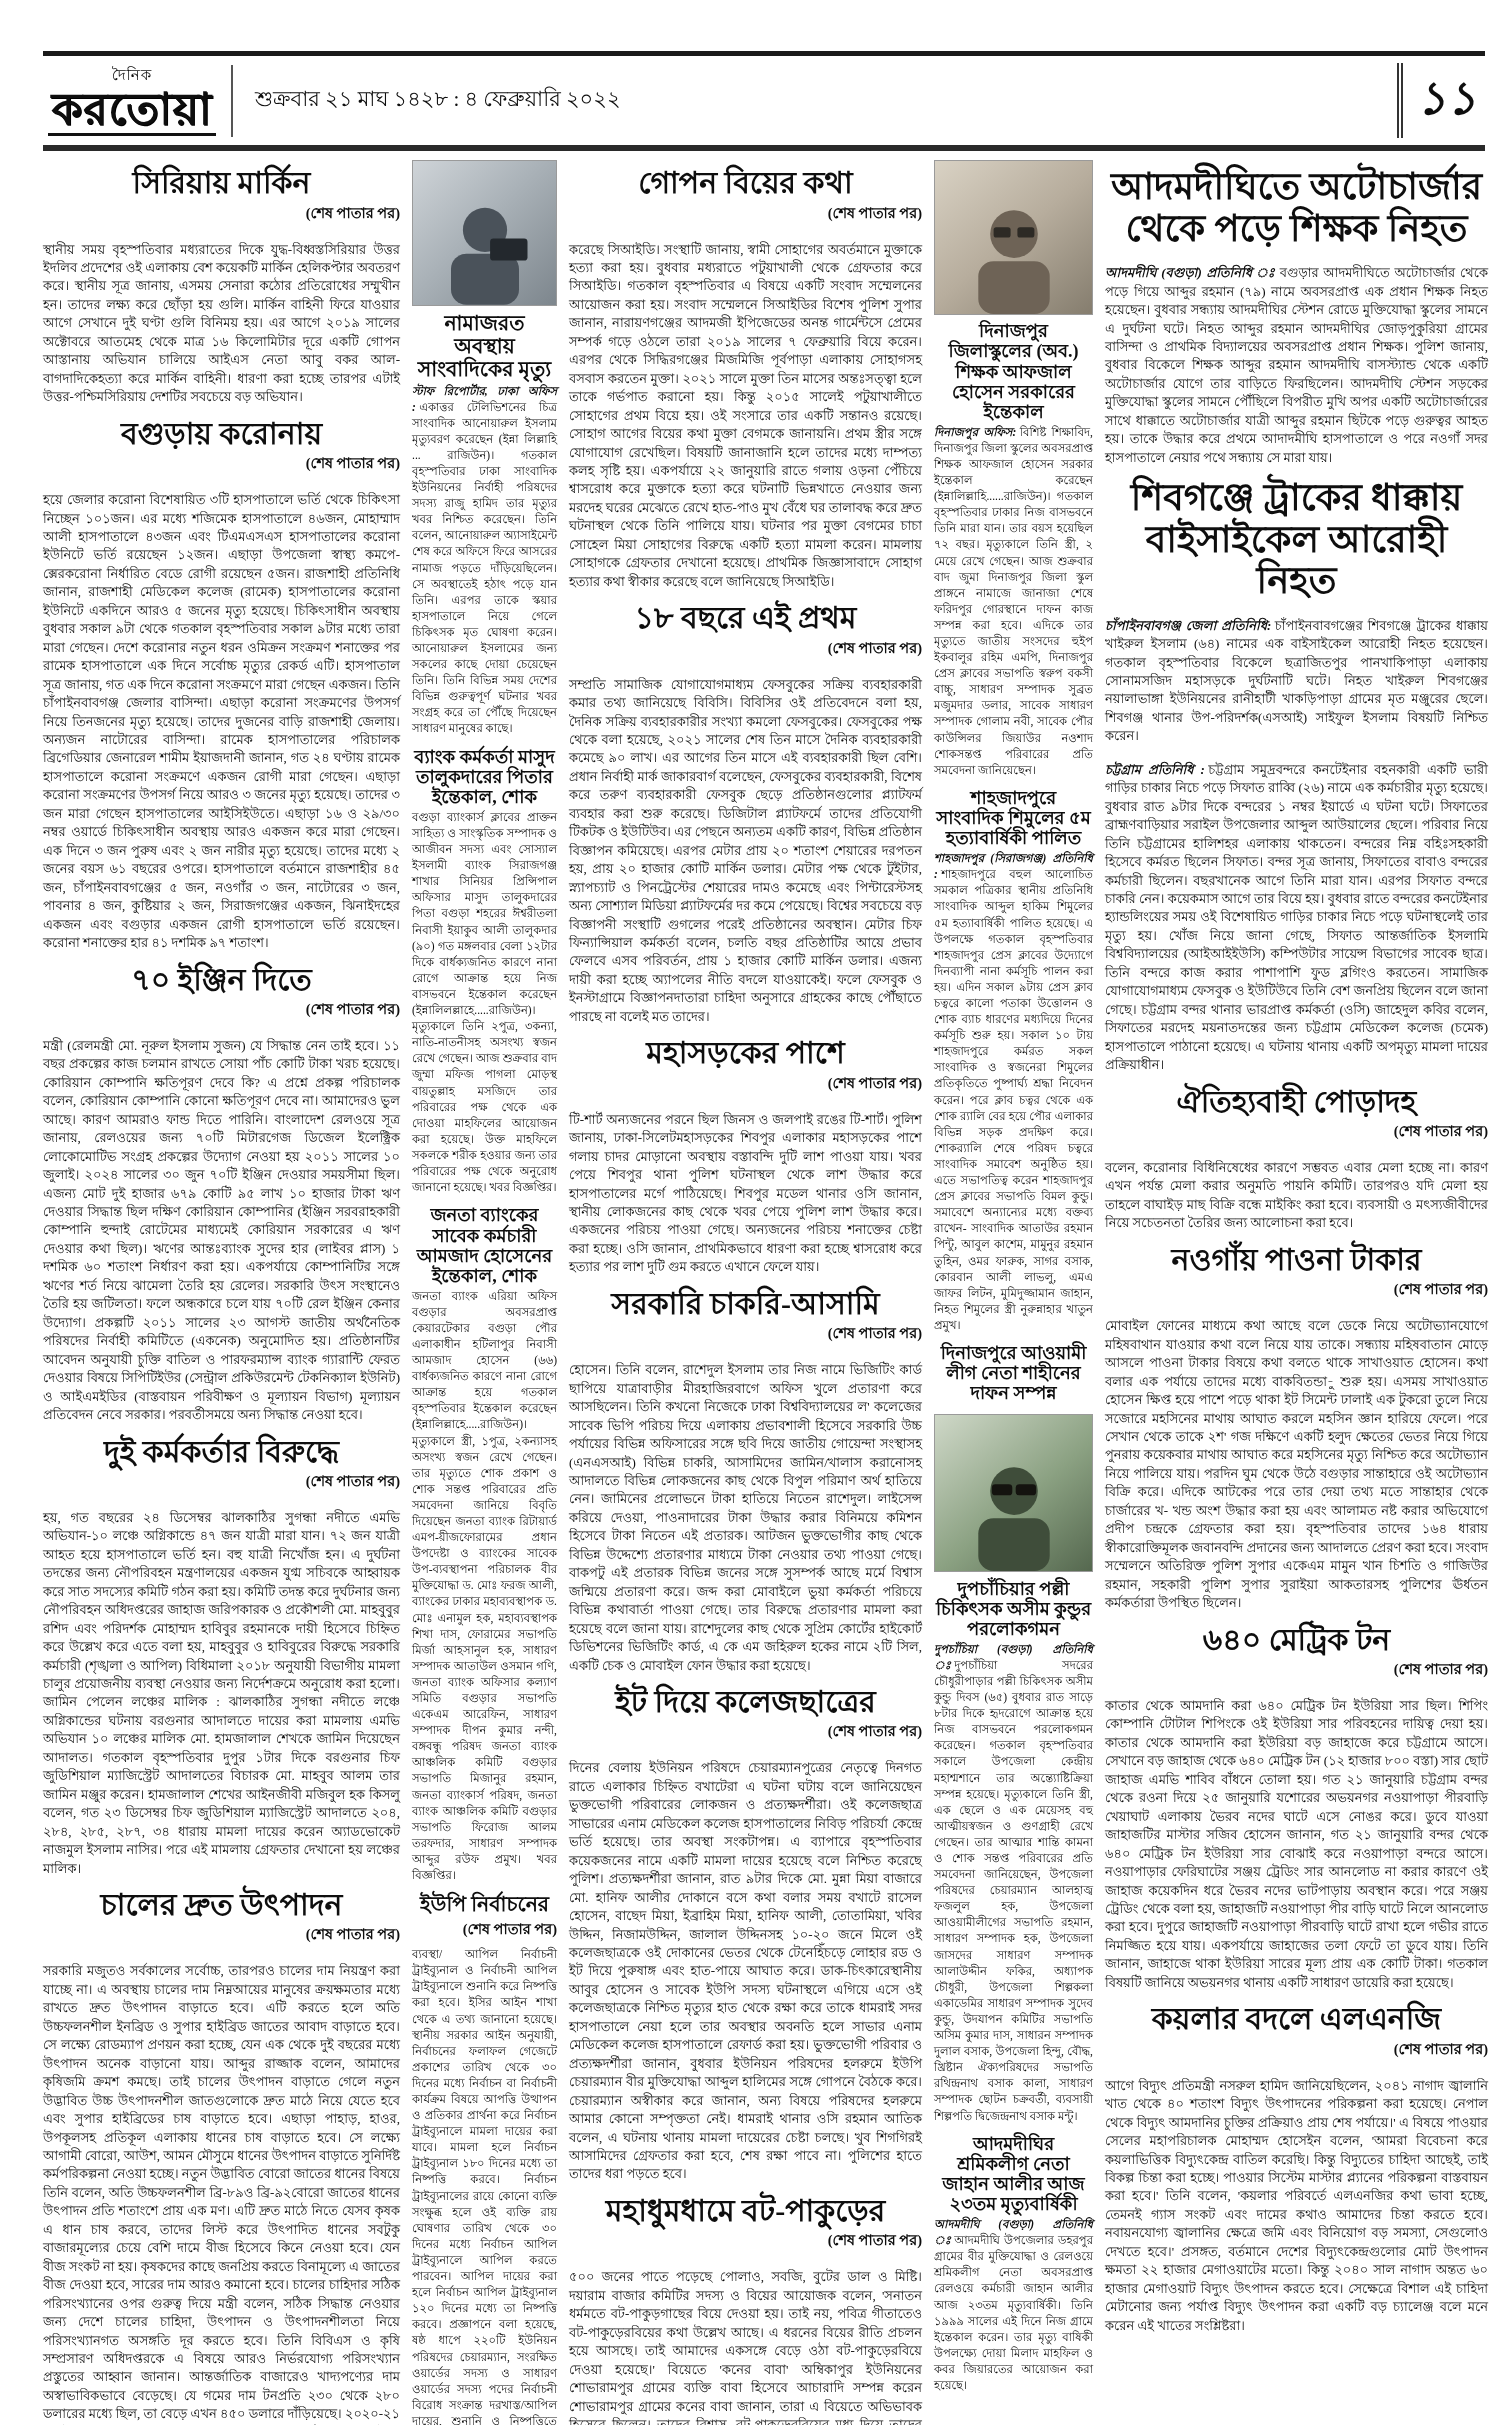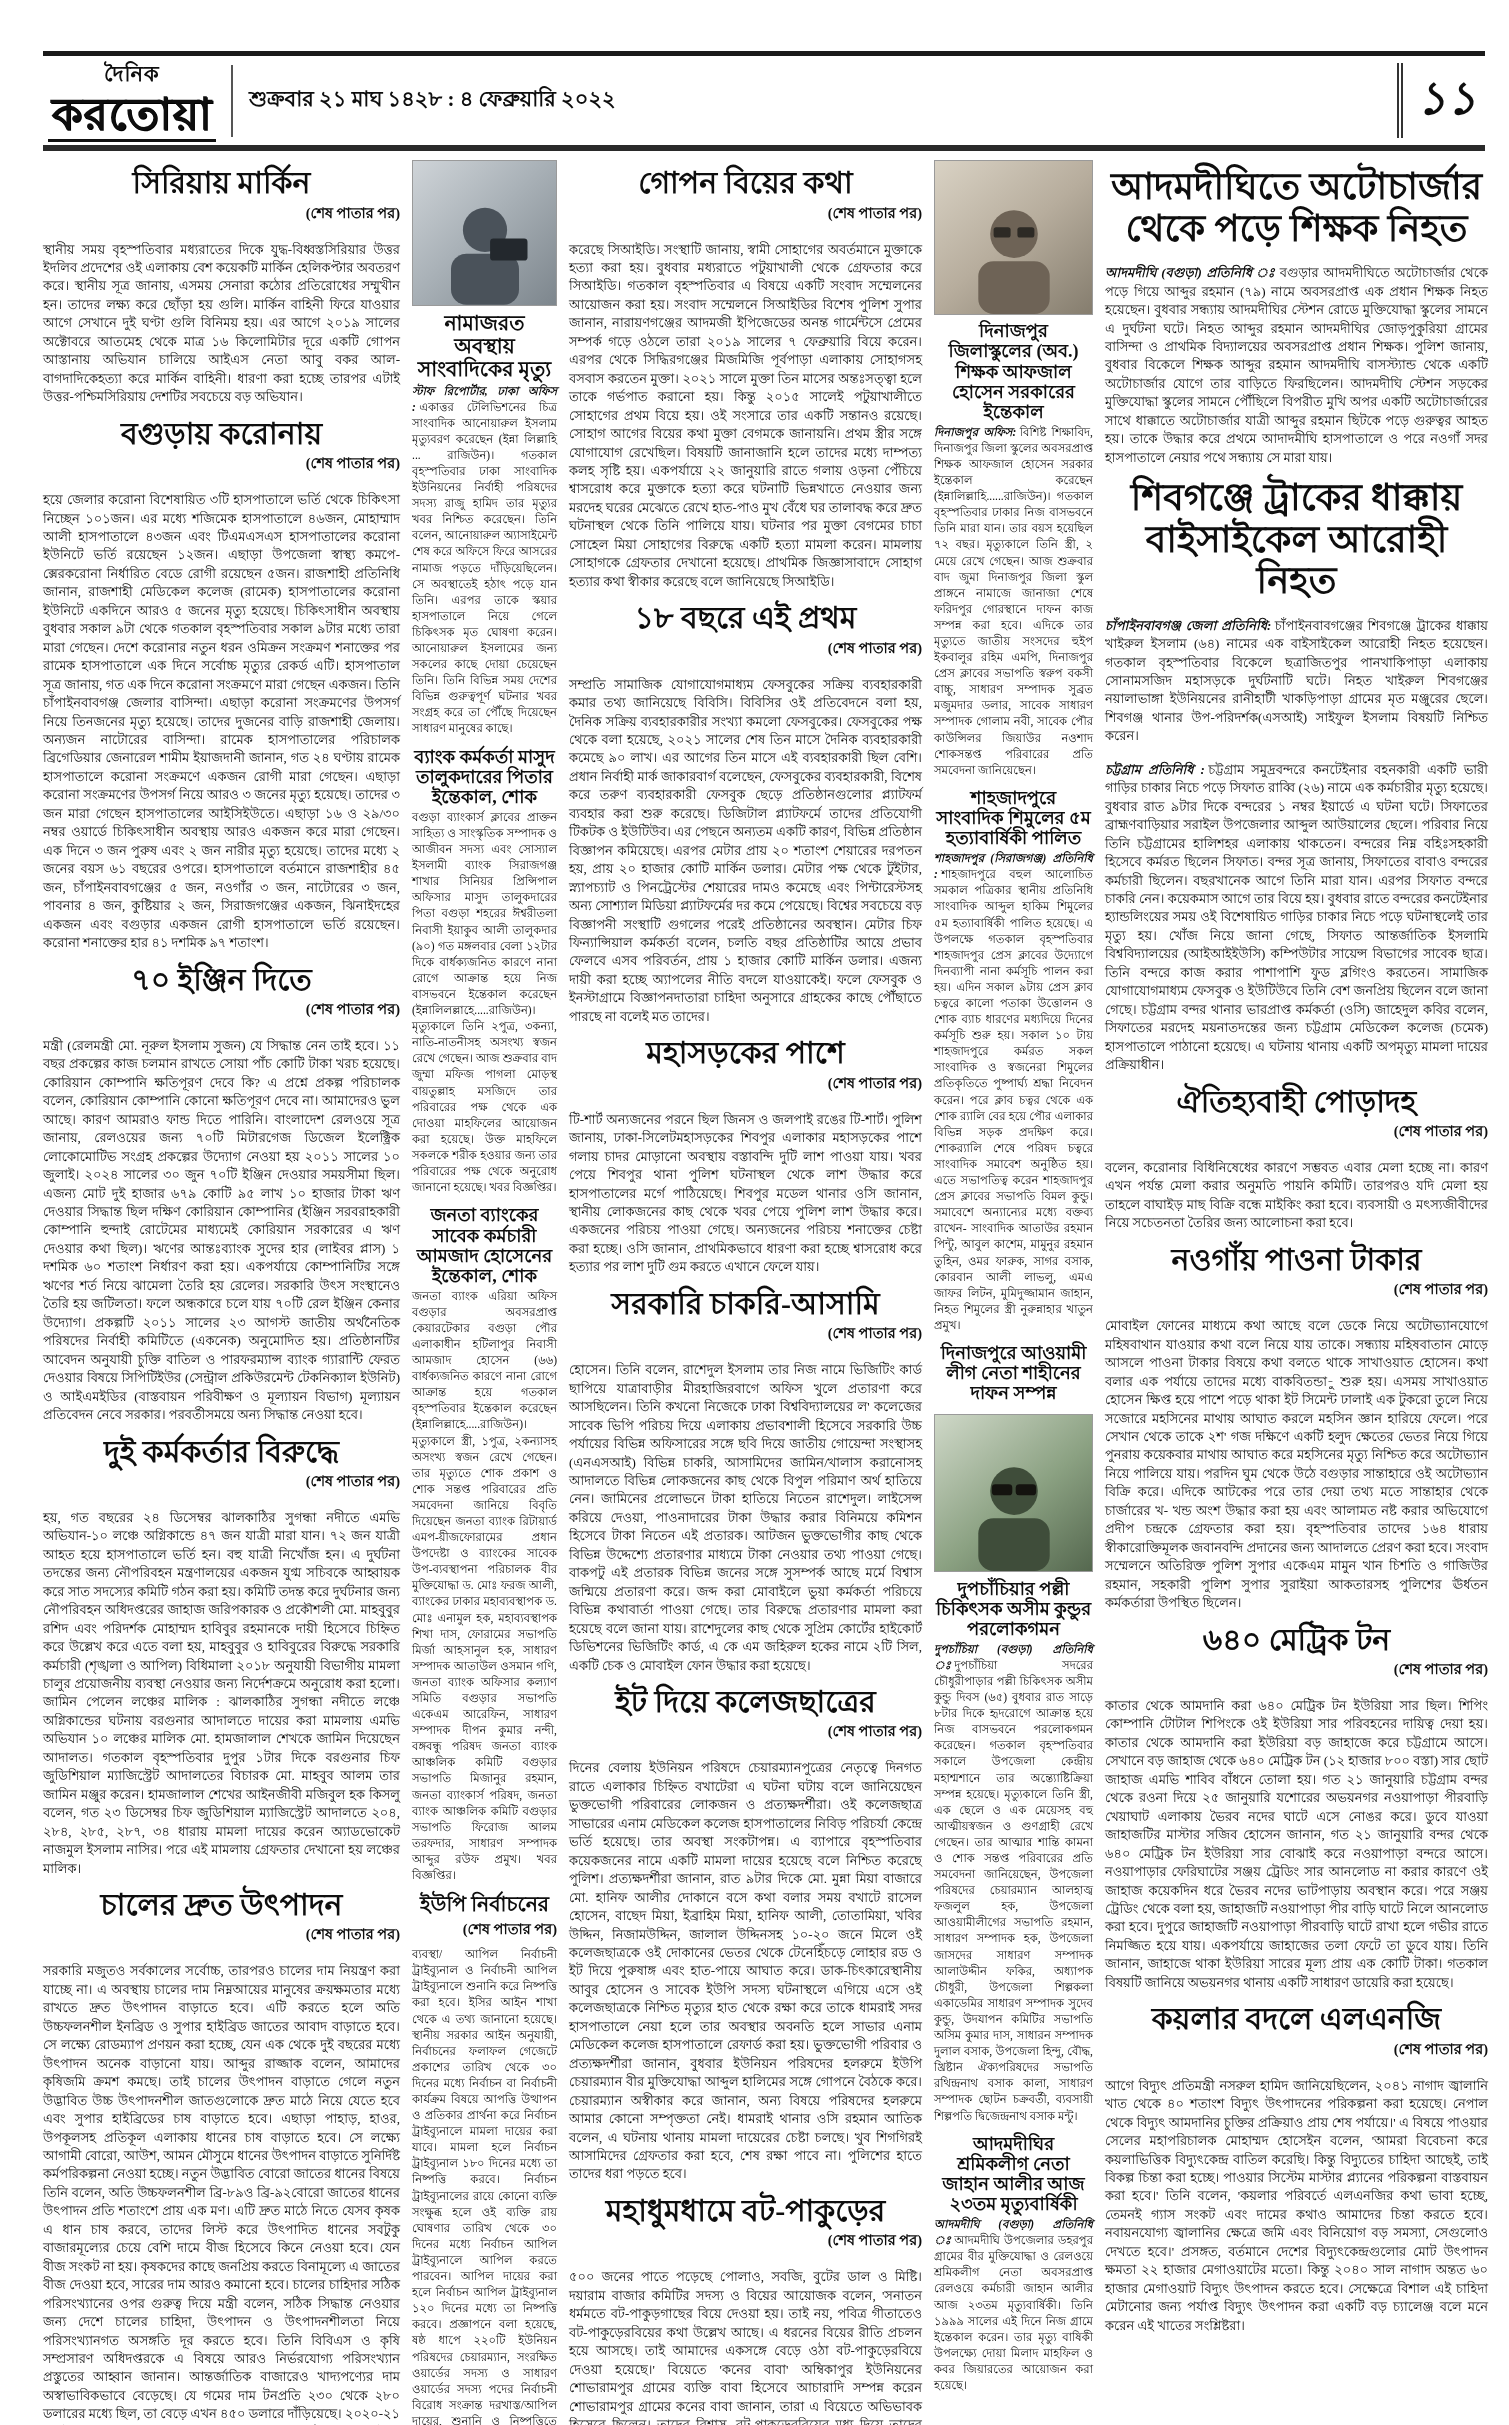--- a/index.html
+++ b/index.html
@@ -3,25 +3,25 @@
 <meta charset="utf-8">
 <style>
   html,body{margin:0;padding:0;}
   body{background:#888;}
   .page{width:1509px;height:2426px;background:#fff;color:#0e0e0e;position:relative;overflow:hidden;
         font-family:"Liberation Serif","DejaVu Serif",serif;}
   
   .masthead{margin:51px 24px 0 43px;border-top:5.1px solid #1a1a1a;border-bottom:6px solid #2a2a2a;
             display:flex;align-items:stretch;height:100px;box-sizing:border-box;background:#fff;}
   .brand{display:flex;flex-direction:column;justify-content:center;align-items:center;padding:3.4px 15.3px 5.1px 5.1px;}
-  .brand-small{font-weight:bold;font-size:21px;letter-spacing:0.9px;}
+  .brand-small{font-weight:normal;font-size:15px;letter-spacing:0.9px;}
   .brand-large{font-weight:900;font-size:44px;line-height:1;letter-spacing:0.9px;
                text-shadow:0.9px 0.9px 0 #000;border-bottom:3.4px solid #111;padding:0 3.4px 1.7px;}
   .mast-div{width:0;border-left:2.6px double #555;margin:8.5px 0;}
-  .dateline{flex:1;display:flex;align-items:center;padding-left:16px;font-size:21px;font-weight:bold;}
+  .dateline{flex:1;display:flex;align-items:center;padding-left:22px;font-size:21px;font-weight:normal;}
   .pageno{display:flex;align-items:center;border-left:6px double #333;padding:0 8.5px 0 13.6px;margin:6.8px 0;}
   .pageno span{font-size:46px;font-weight:bold;font-style:italic;}
   
   .cols{display:flex;gap:12px;padding:8.5px 20.4px 0 43px;align-items:flex-start;}
   .colA{width:357px;} .colB{width:145px;} .colC{width:353px;} .colD{width:159px;} .colE{width:383px;}
   .art{margin-bottom:10.2px;}
   .hl{text-align:center;font-weight:900;line-height:1.12;margin:6.8px 1.7px 1.7px;font-family:"Liberation Serif",serif;}
   .hl-xl{font-size:37px;}
   .hl-lg{font-size:30px;}
   .hl-md{font-size:20.4px;}

